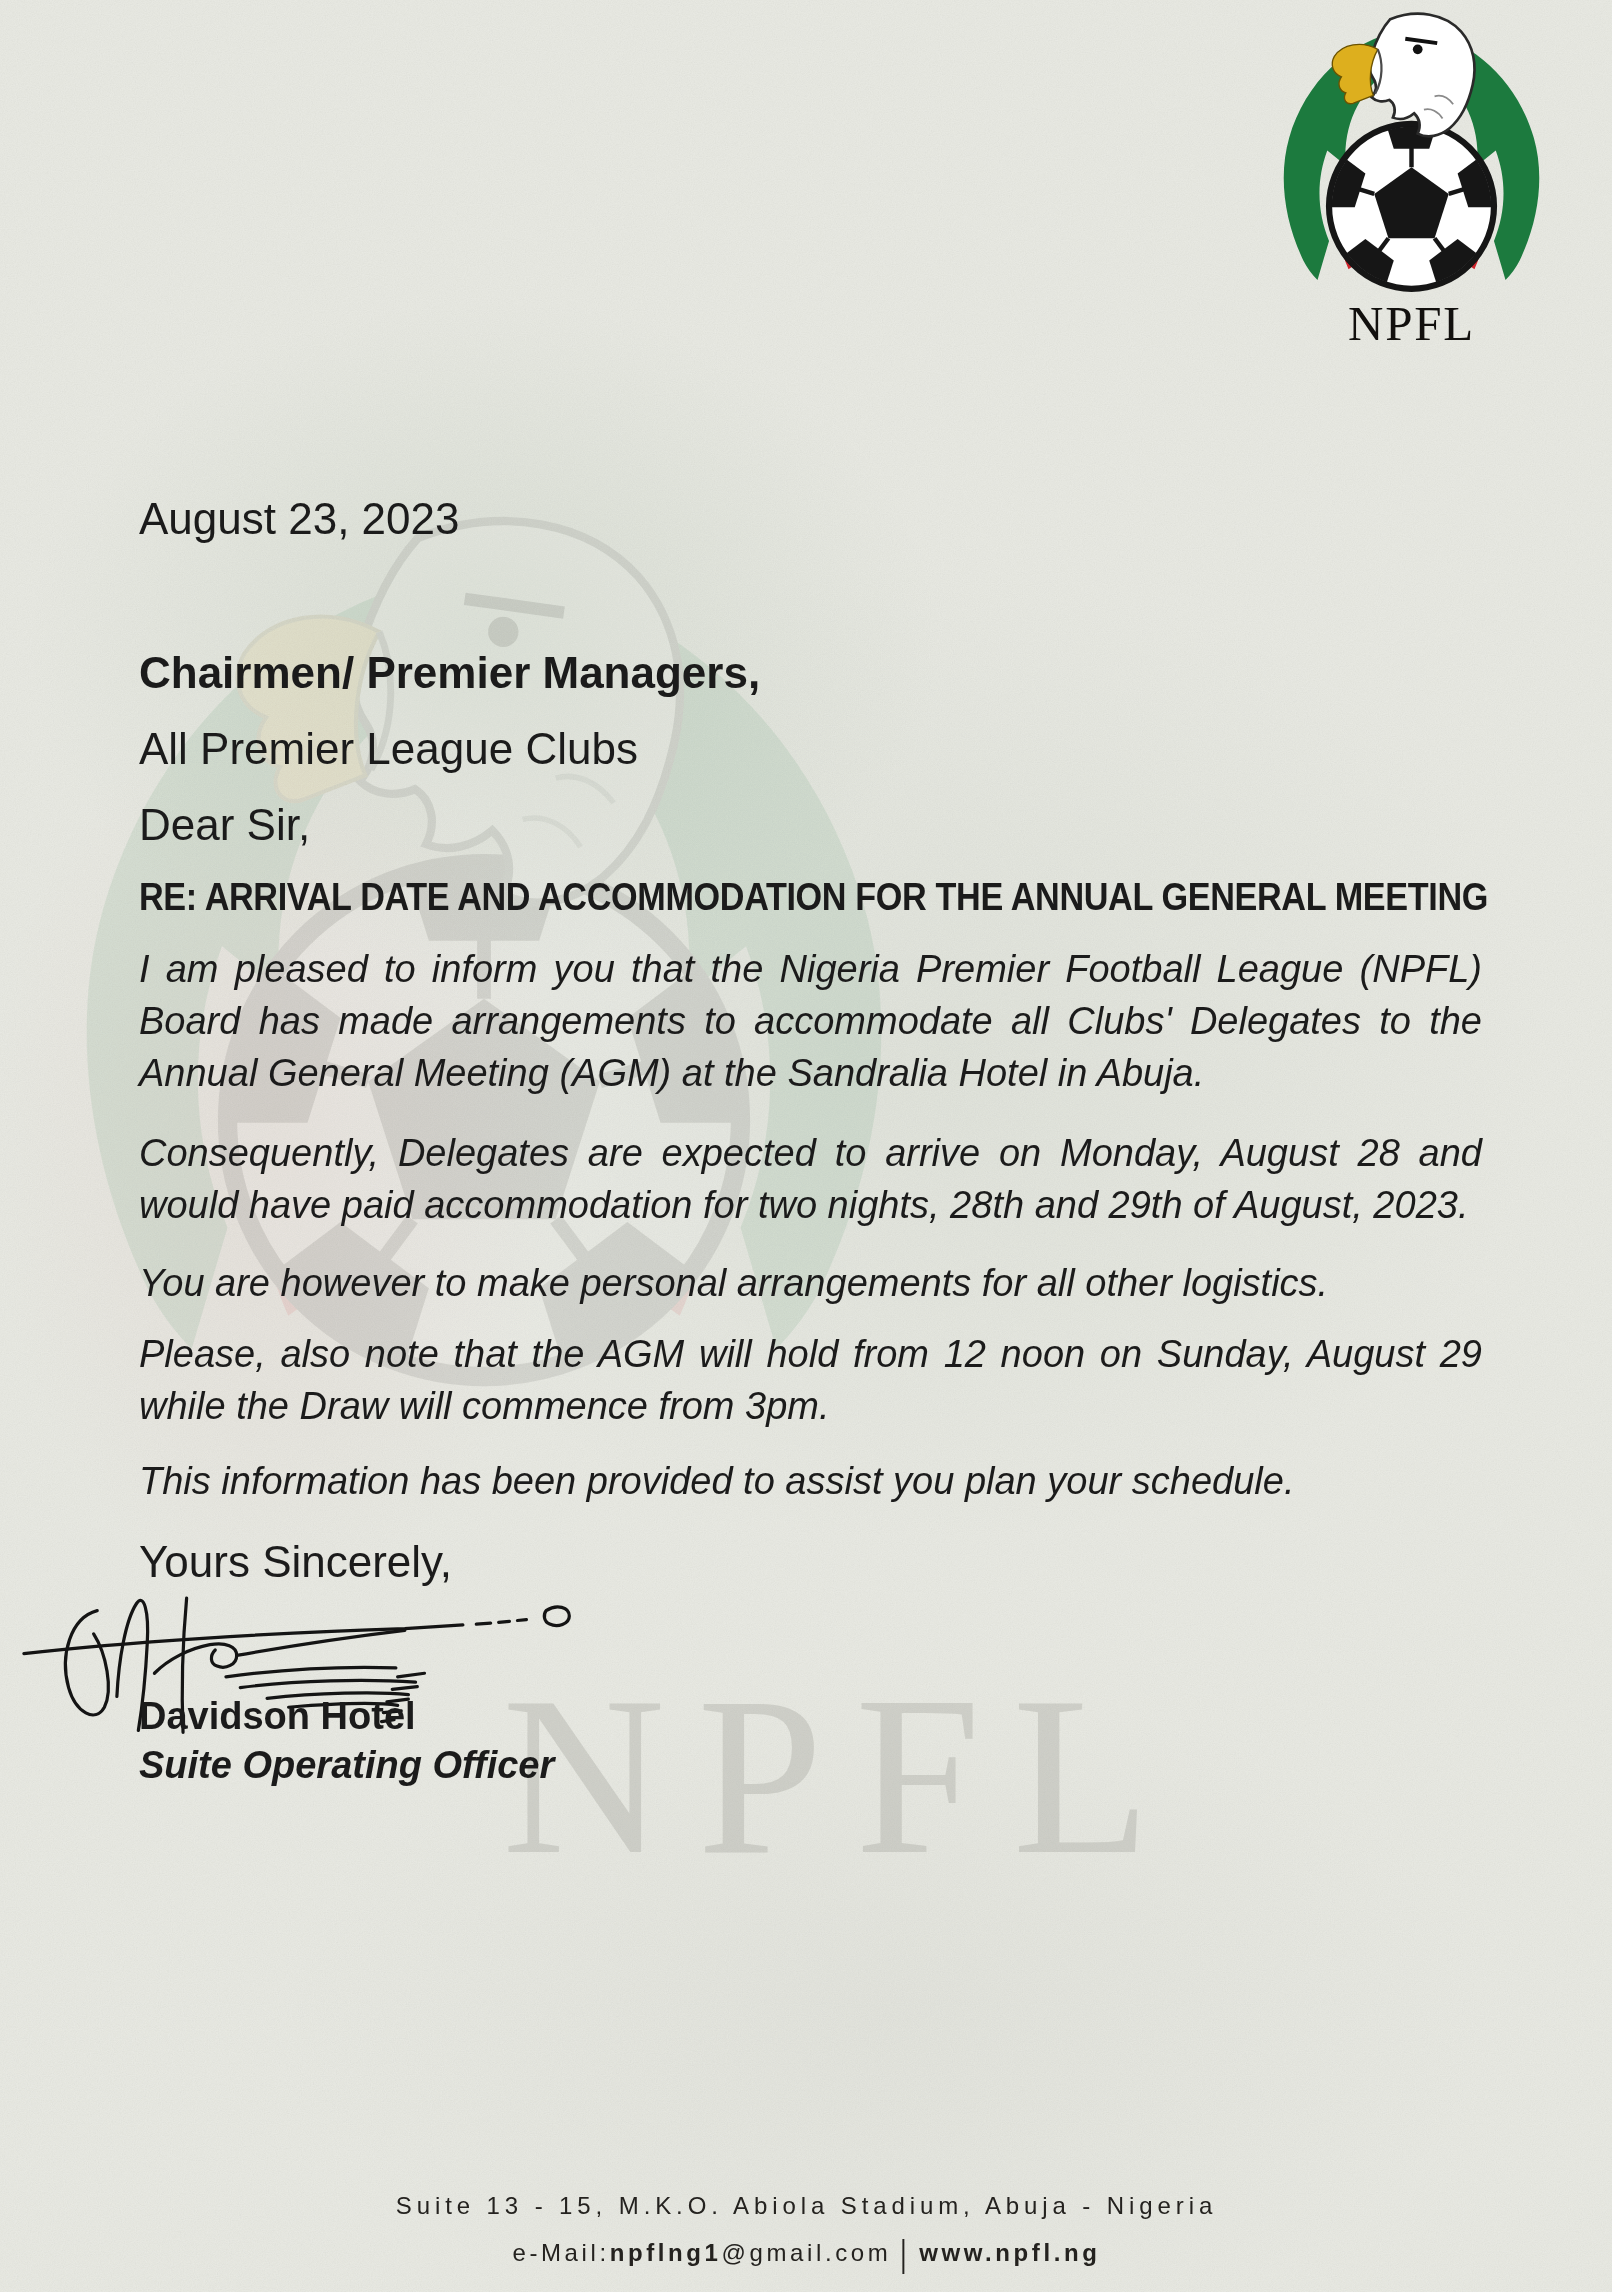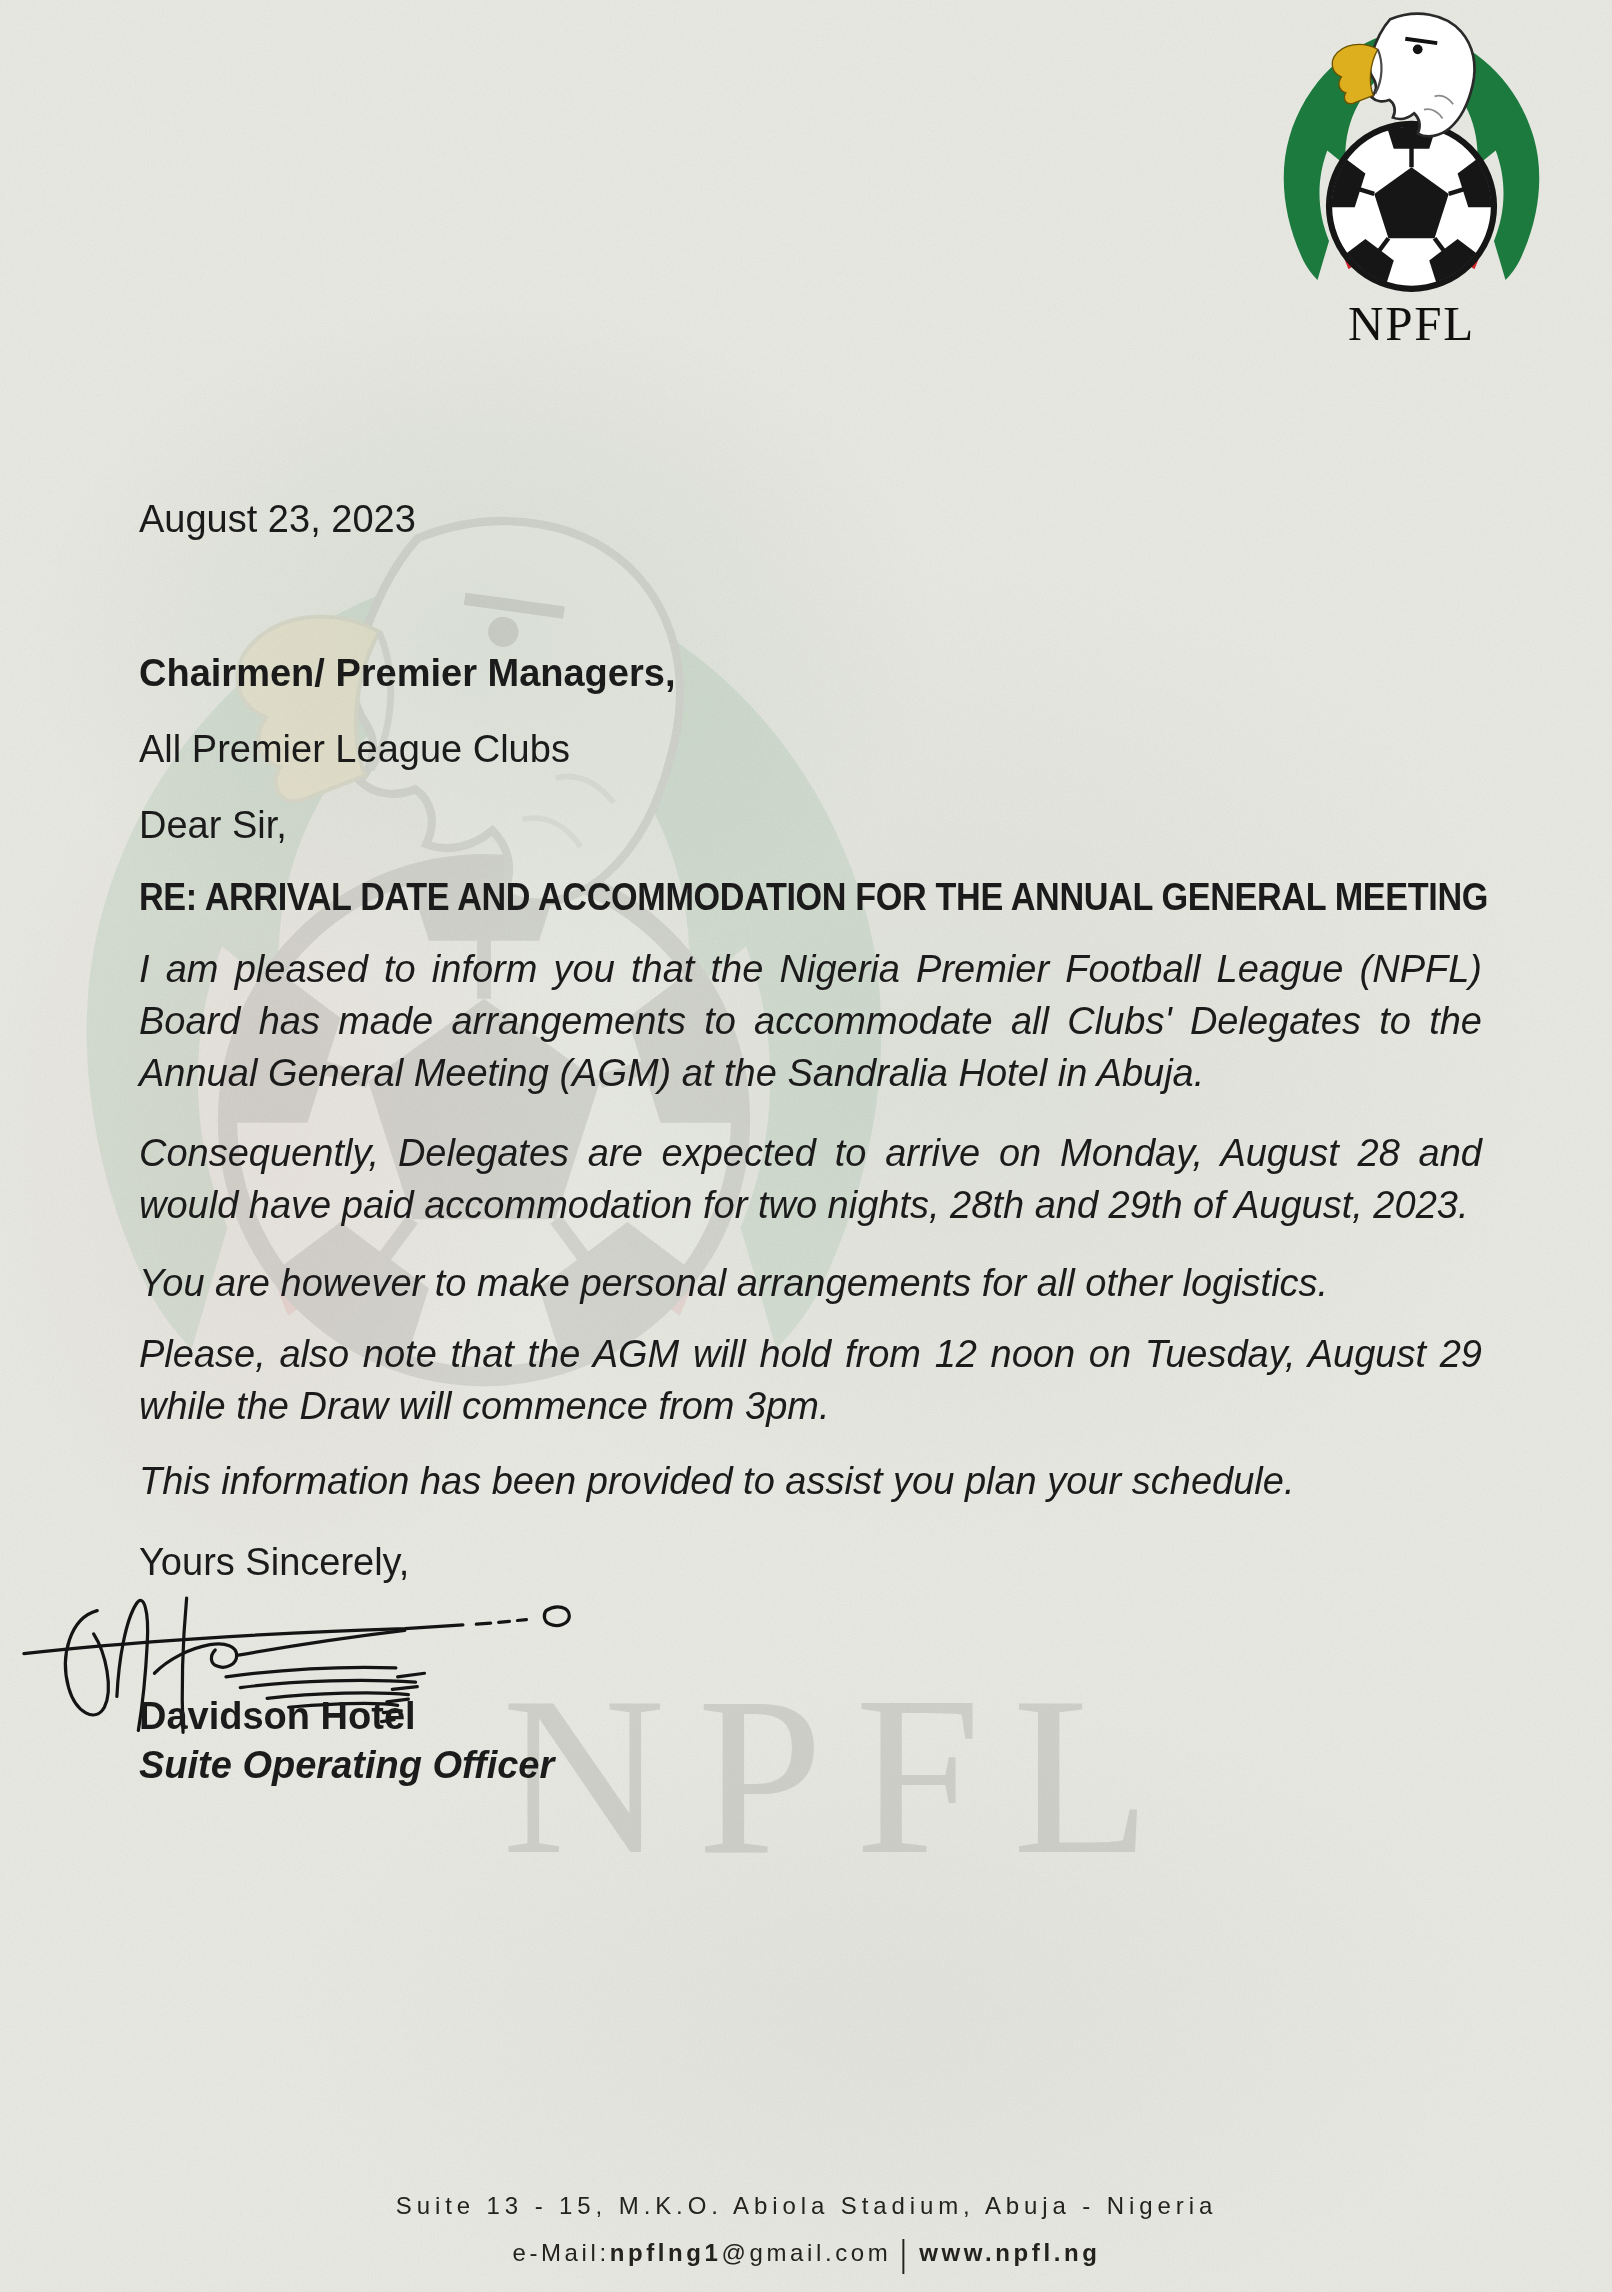--- a/index.html
+++ b/index.html
@@ -36,21 +36,21 @@
     font-family:"Liberation Serif",serif;font-size:49px;letter-spacing:1.8px;
     color:#12100e;margin-top:-7.2px;
   }
   .fill-green{fill:var(--logo-green);}
   .fill-red{fill:var(--logo-red);}
   .fill-beak{fill:var(--beak);stroke:#6b5200;stroke-width:1.5;}
   .ball-line{stroke:var(--ball);stroke-width:5;fill:none;}
   .ball-patch{fill:var(--ball);}
 
   
-  .tline{position:absolute;left:139px;width:1343px;font-size:38px;line-height:52px;}
+  .tline{position:absolute;left:139px;width:1343px;font-size:44px;line-height:52px;}
   .bold{font-weight:bold;}
   .para{position:absolute;left:139px;width:1343px;font-size:38px;line-height:52px;
         text-align:justify;text-align-last:left;font-style:italic;}
   .subject{
     position:absolute;left:139px;width:1522px;font-size:38px;line-height:52px;font-weight:bold;
     letter-spacing:-0.4px;transform:scaleX(.9);transform-origin:left center;white-space:nowrap;
   }
   .sig-name{position:absolute;left:139px;font-size:38px;line-height:52px;font-weight:bold;}
   .sig-title{position:absolute;left:139px;font-size:38px;line-height:52px;font-weight:bold;font-style:italic;}
   .signature{position:absolute;left:10.7px;top:1591px;width:632px;height:152px;}
@@ -140,21 +140,21 @@
 
   <div class="tline bold" style="top:647px">Chairmen/ Premier Managers,</div>
   <div class="tline" style="top:799px">Dear Sir,</div>
   <div class="tline" style="top:723px">All Premier League Clubs</div>
 
   <div class="subject" style="top:871px">RE: ARRIVAL DATE AND ACCOMMODATION FOR THE ANNUAL GENERAL MEETING</div>
 
   <div class="para" style="top:943px">I am pleased to inform you that the Nigeria Premier Football League (NPFL) Board has made arrangements to accommodate all Clubs' Delegates to the Annual General Meeting (AGM) at the Sandralia Hotel in Abuja.</div>
   <div class="para" style="top:1127px">Consequently, Delegates are expected to arrive on Monday, August 28 and would have paid accommodation for two nights, 28th and 29th of August, 2023.</div>
   <div class="para" style="top:1257px">You are however to make personal arrangements for all other logistics.</div>
-  <div class="para" style="top:1328px">Please, also note that the AGM will hold from 12 noon on Tuesday, August 29 while the Draw will commence from 3pm.</div>
+  <div class="para" style="top:1328px">Please, also note that the AGM will hold from 12 noon on Sunday, August 29 while the Draw will commence from 3pm.</div>
   <div class="para" style="top:1455px">This information has been provided to assist you plan your schedule.</div>
 
   <div class="tline" style="top:1536px">Yours Sincerely,</div>
 
   <svg class="signature" viewBox="0 0 706 170">
     <path d="M14 70 C 120 58 300 46 440 42 L 505 38"></path>
     <path d="M520 37 l 16 -1 M545 35 l 12 -1 M566 33 l 10 -1"></path>
     <path d="M598 22 c 12 -8 26 -4 26 6 c 0 9 -13 13 -22 9 c -7 -3 -7 -11 -4 -15"></path>
     <path d="M96 22 C 66 30 54 72 64 108 C 72 136 94 148 104 130 C 114 110 106 70 92 48"></path>
     <path d="M118 118 C 120 76 128 32 140 14 C 148 2 154 22 152 58 C 150 98 146 132 142 156"></path>

